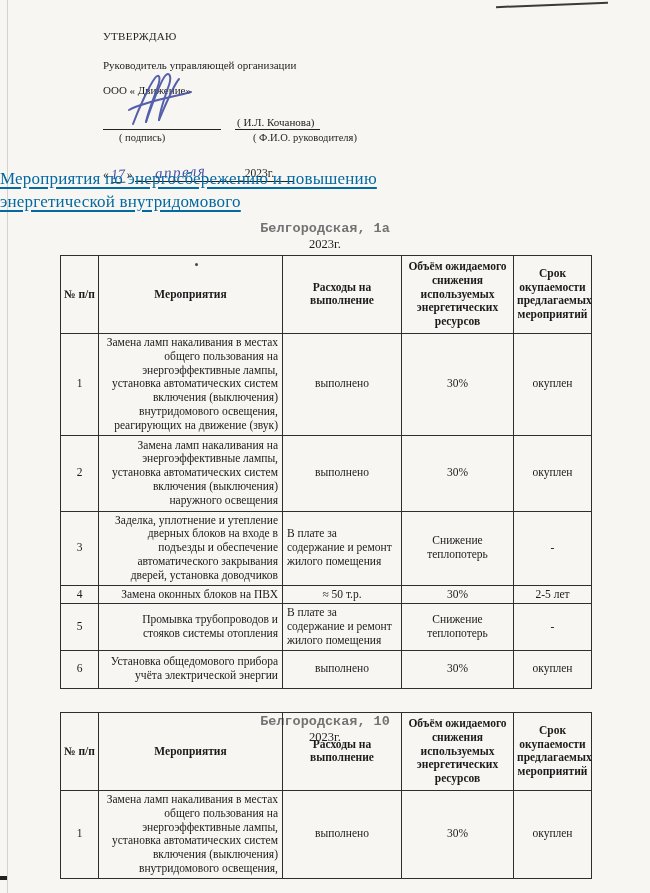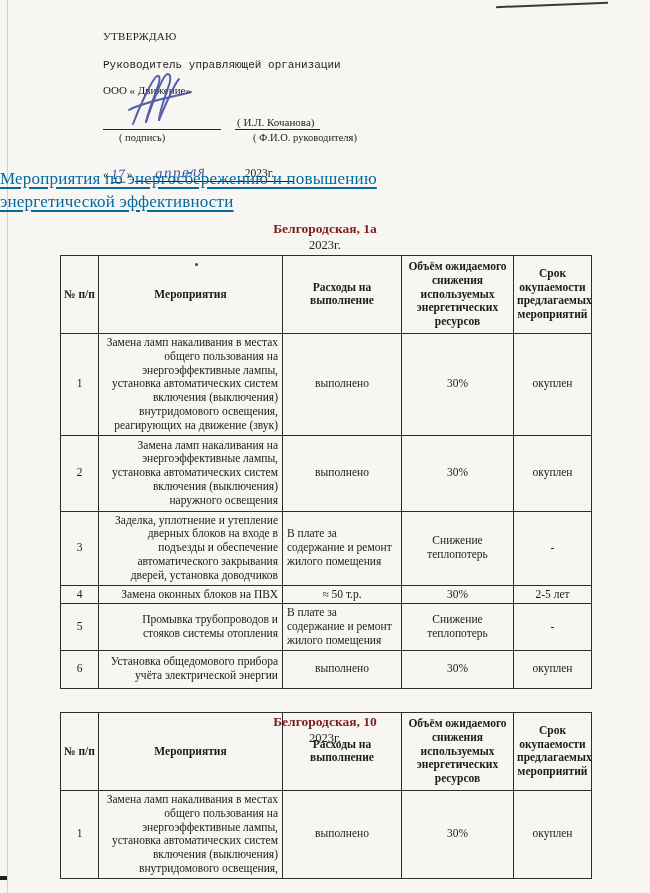--- a/index.html
+++ b/index.html
@@ -13,21 +13,21 @@
   }
   .page{position:relative;width:604px;height:893px;}
   .edge-line{position:absolute;left:7px;top:0;bottom:0;width:1px;background:rgba(80,80,80,.22);}
   .corner-line{position:absolute;top:4px;right:-4px;width:112px;height:2px;background:#3a3a3a;transform:rotate(-2.2deg);}
   .blot{position:absolute;left:0;top:876px;width:7px;height:4px;background:#222;}
   .stray-dot{position:absolute;left:195px;top:263px;width:3px;height:3px;border-radius:50%;background:#444;}
 
   
   .approval{position:absolute;left:103px;top:30px;width:330px;font-size:11px;line-height:1.2;}
   .approval .row1{margin-bottom:16px;letter-spacing:.3px;}
-  .approval .row2{margin-bottom:12px;font-family:Liberation Mono, monospace;}
+  .approval .row2{margin-bottom:12px;}
   .approval .org{position:relative;margin-bottom:2px;}
   .sig-svg{position:absolute;left:22px;top:-14px;width:78px;height:58px;pointer-events:none;}
   .sigline{display:flex;align-items:flex-end;margin-top:18px;text-align:center;}
   .sigline .blank{display:inline-block;width:118px;border-bottom:1.2px solid #222;height:12px;}
   .sigline .name{display:inline-block;margin-left:14px;border-bottom:1.2px solid #222;padding:0 6px 0 2px;}
   .captions{display:flex;font-size:10.5px;margin-top:2px;}
   .captions .cap1{margin-left:16px;width:118px;}
   .captions .cap2{margin-left:16px;text-align:right;}
   .dateline{margin-top:22px;font-size:11.5px;display:flex;align-items:flex-end;}
   .hand{color:#4450a3;font-style:italic;font-size:15px;line-height:.9;transform:rotate(-3deg);display:inline-block;}
@@ -37,21 +37,21 @@
   .seg-month{min-width:92px;text-align:center;margin-left:2px;}
   .seg-year{min-width:58px;text-align:center;padding:0 4px;}
 
   
   .doc-title{position:absolute;top:168px;left:0;width:650px;text-align:left;
     font-weight:normal;font-size:17px;line-height:1.35;letter-spacing:.2px;color:#0369a1;}
   .doc-title span{text-decoration:underline;text-decoration-thickness:1.6px;text-underline-offset:3px;}
 
   
   .sect-head{position:absolute;left:0;width:650px;text-align:center;}
-  .sect-head .addr{font-weight:bold;font-size:13.5px;color:#7f1d1d;}
+  .sect-head .addr{font-weight:bold;font-size:13.5px;color:#737373;font-family:Liberation Mono, monospace;}
   .sect-head .yr{font-size:12.5px;margin-top:1px;}
   .sh1{top:221px;} .sh2{top:714px;}
 
   
   table.meas{position:absolute;left:60px;width:531px;border-collapse:collapse;
     font-size:11.5px;line-height:1.2;color:#1b1b1b;table-layout:fixed;}
   .t1{top:255px;} .t2{top:712px;}
   table.meas td,table.meas th{border:1.4px solid #2e2e2e;padding:2px 4px;vertical-align:middle;}
   table.meas th{font-weight:bold;text-align:center;padding:4px 3px;}
   col.c1{width:38px;} col.c2{width:184px;} col.c3{width:119px;} col.c4{width:112px;} col.c5{width:78px;}
@@ -102,21 +102,21 @@
       <span>«</span>
       <span class="hand day u-seg">17</span>
       <span>»</span>
       <span class="u-seg seg-month"><span class="hand month">апреля</span></span>
       <span class="u-seg seg-year">2023г.</span>
     </div>
   </div>
 
   <div class="doc-title">
     <span>Мероприятия по энергосбережению и повышению</span><br>
-    <span>энергетической эффективности</span>
+    <span>энергетической внутридомового</span>
   </div>
 
   <div class="sect-head sh1">
     <div class="addr">Белгородская, 1а</div>
     <div class="yr">2023г.</div>
   </div>
 
   <table class="meas t1">
     <colgroup>
         <col class="c1">

